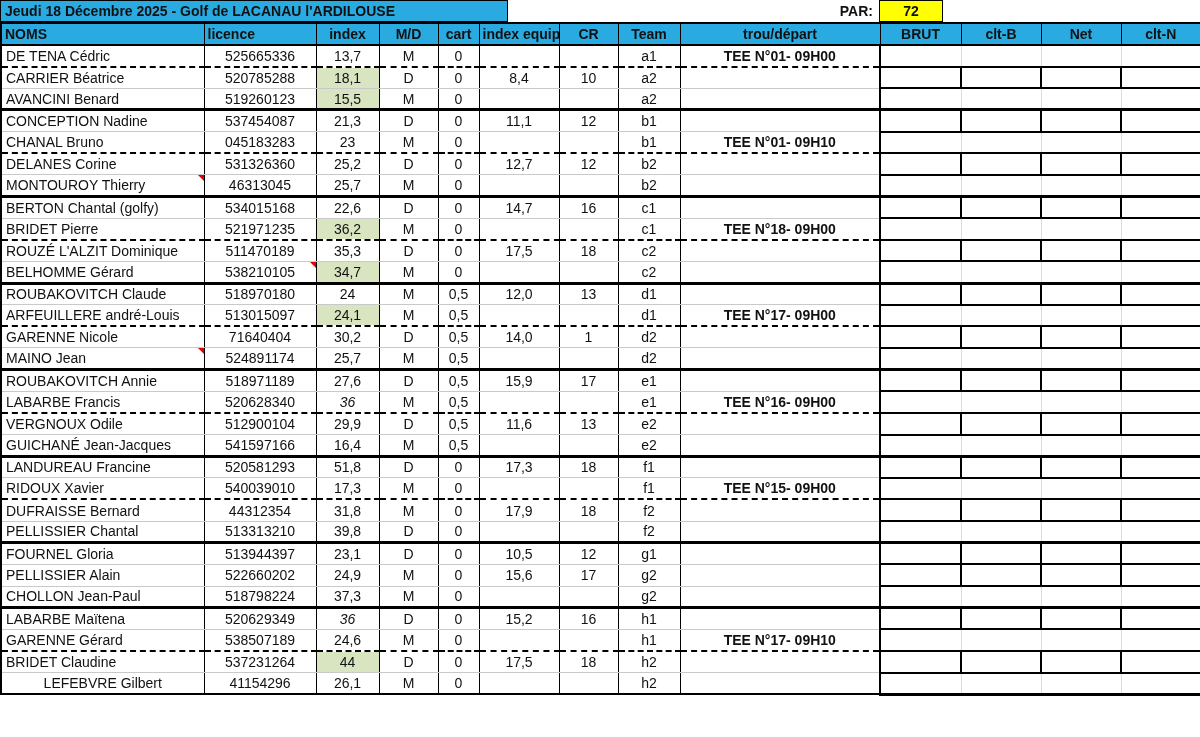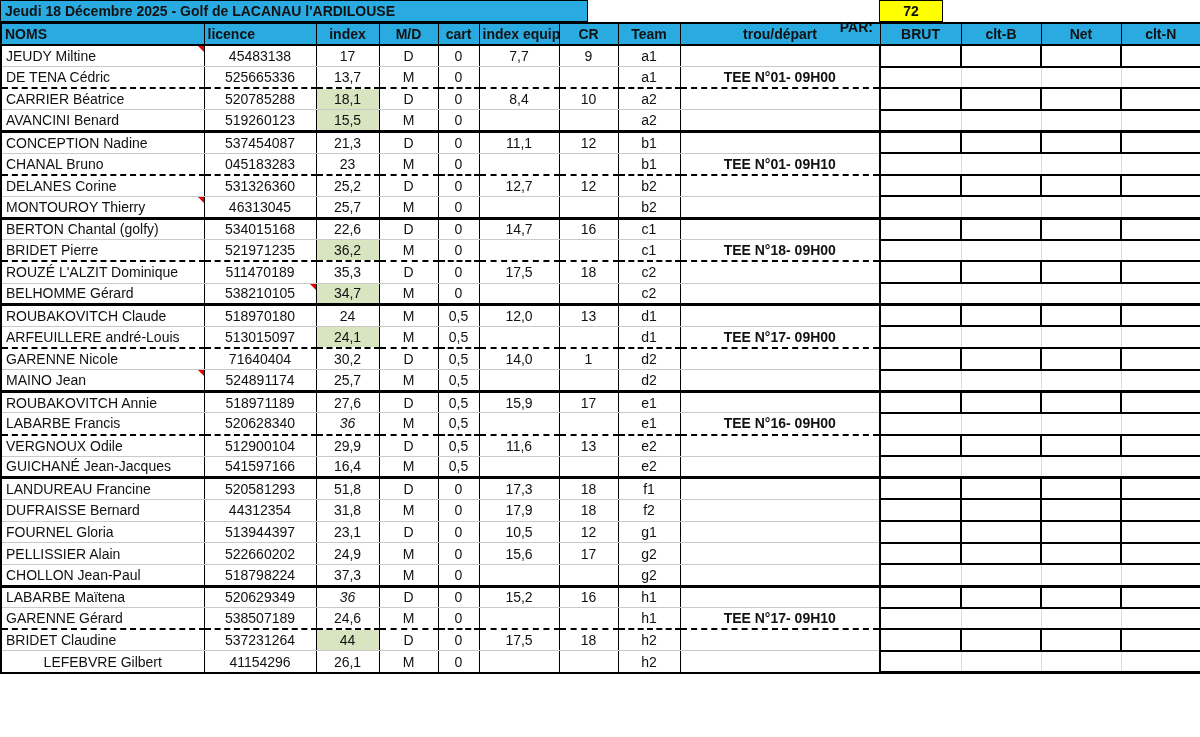--- a/index.html
+++ b/index.html
@@ -12,30 +12,29 @@
   }
   *{box-sizing:border-box;}
   html,body{margin:0;padding:0;}
   body{
     width:1200px;height:737px;overflow:hidden;background:#fff;
     font-family:"Liberation Sans",sans-serif;color:#111;
   }
   
   .titlebar{position:relative;width:1200px;height:22px;background:#fff;}
   .title-cell{
-    position:absolute;left:0;top:0;width:588px;height:22px;
+    position:absolute;left:0;top:0;width:508px;height:22px;
     background:var(--blue);border:1px solid #000;
     font-weight:700;font-size:14px;line-height:20px;padding:0 0 0 4px;
     white-space:nowrap;overflow:hidden;
   }
   .par-label{
     position:absolute;left:558px;top:0;width:321px;height:22px;
     text-align:right;font-weight:700;font-size:14px;line-height:22px;
     padding-right:6px;
-    margin-top:16px;
   }
   .par-value{
     position:absolute;left:879px;top:0;width:64px;height:22px;
     background:var(--yellow);border:1px solid #000;
     text-align:center;font-weight:700;font-size:14px;line-height:20px;
   }
   
   table{
     border-collapse:collapse;table-layout:fixed;width:1200px;
     border:2px solid #000;
@@ -102,35 +101,20 @@
       <th>CR</th>
       <th>Team</th>
       <th>trou/départ</th>
       <th>BRUT</th>
       <th>clt-B</th>
       <th>Net</th>
       <th>clt-N</th>
     </tr>
   </thead>
   <tbody>
-      <tr class="box-row">
-    <td class="c-name has-comment">JEUDY Miltine</td>
-    <td class="c-lic">45483138</td>
-    <td class="c-idx">17</td>
-    <td class="c-md">D</td>
-    <td class="c-cart">0</td>
-    <td class="c-ie">7,7</td>
-    <td class="c-cr">9</td>
-    <td class="c-team">a1</td>
-    <td class="c-tee"></td>
-    <td class="c-score"></td>
-    <td class="c-score"></td>
-    <td class="c-score"></td>
-    <td class="c-score"></td>
-  </tr>
       <tr class="sep-dashed">
     <td class="c-name">DE TENA Cédric</td>
     <td class="c-lic">525665336</td>
     <td class="c-idx">13,7</td>
     <td class="c-md">M</td>
     <td class="c-cart">0</td>
     <td class="c-ie"></td>
     <td class="c-cr"></td>
     <td class="c-team">a1</td>
     <td class="c-tee">TEE N°01- 09H00</td>
@@ -417,28 +401,58 @@
     <td class="c-cart">0</td>
     <td class="c-ie">17,3</td>
     <td class="c-cr">18</td>
     <td class="c-team">f1</td>
     <td class="c-tee"></td>
     <td class="c-score"></td>
     <td class="c-score"></td>
     <td class="c-score"></td>
     <td class="c-score"></td>
   </tr>
+      <tr class="sep-dashed">
+    <td class="c-name">RIDOUX Xavier</td>
+    <td class="c-lic">540039010</td>
+    <td class="c-idx">17,3</td>
+    <td class="c-md">M</td>
+    <td class="c-cart">0</td>
+    <td class="c-ie"></td>
+    <td class="c-cr"></td>
+    <td class="c-team">f1</td>
+    <td class="c-tee">TEE N°15- 09H00</td>
+    <td class="c-score"></td>
+    <td class="c-score"></td>
+    <td class="c-score"></td>
+    <td class="c-score"></td>
+  </tr>
       <tr class="box-row">
     <td class="c-name">DUFRAISSE Bernard</td>
     <td class="c-lic">44312354</td>
     <td class="c-idx">31,8</td>
     <td class="c-md">M</td>
     <td class="c-cart">0</td>
     <td class="c-ie">17,9</td>
     <td class="c-cr">18</td>
+    <td class="c-team">f2</td>
+    <td class="c-tee"></td>
+    <td class="c-score"></td>
+    <td class="c-score"></td>
+    <td class="c-score"></td>
+    <td class="c-score"></td>
+  </tr>
+      <tr class="sep-group">
+    <td class="c-name">PELLISSIER Chantal</td>
+    <td class="c-lic">513313210</td>
+    <td class="c-idx">39,8</td>
+    <td class="c-md">D</td>
+    <td class="c-cart">0</td>
+    <td class="c-ie"></td>
+    <td class="c-cr"></td>
     <td class="c-team">f2</td>
     <td class="c-tee"></td>
     <td class="c-score"></td>
     <td class="c-score"></td>
     <td class="c-score"></td>
     <td class="c-score"></td>
   </tr>
       <tr class="box-row">
     <td class="c-name">FOURNEL  Gloria</td>
     <td class="c-lic">513944397</td>

